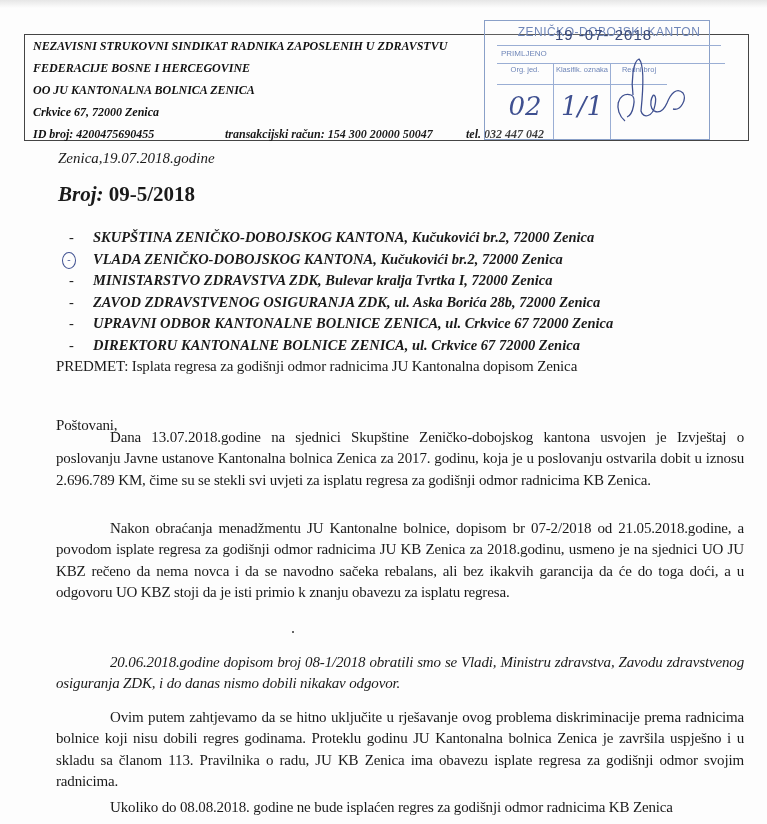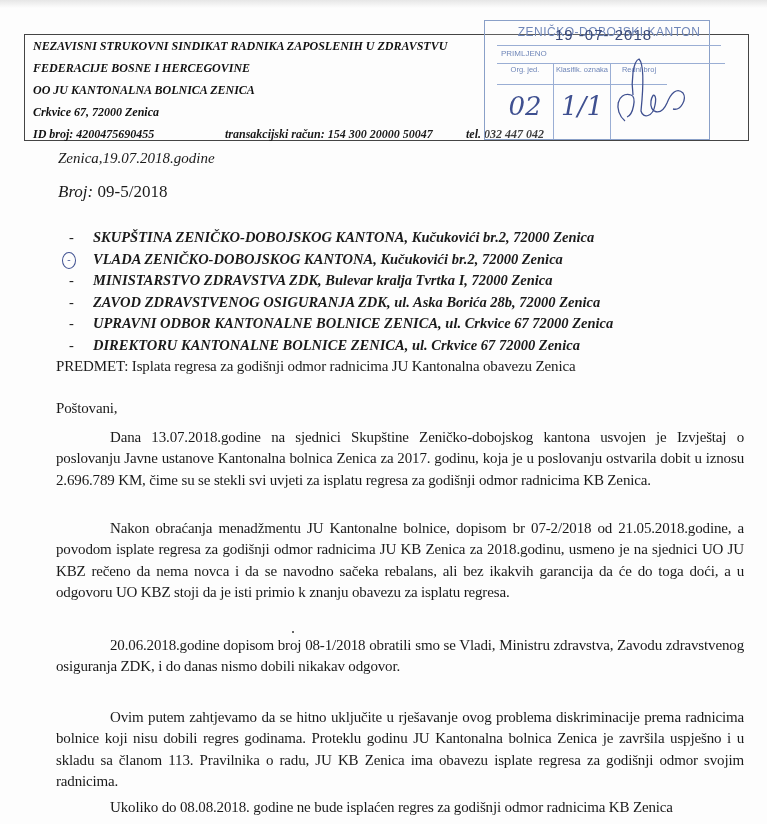--- a/index.html
+++ b/index.html
@@ -29,35 +29,35 @@
   .stamp .date { position:absolute; left:70px; top:5px; font-size:15px; color:#3b4a78; font-family:"Liberation Sans Narrow","Liberation Sans",sans-serif; letter-spacing:1px; }
   .stamp .primljeno { top:24px; height:18px; font-size:8px; padding-left:4px; }
   .stamp .primljeno span { position:relative; top:4px; }
   .stamp .cols { top:42px; height:76px; border-bottom:none; display:flex; }
   .stamp .col { border-right:1px solid #9aaed4; position:relative; font-size:7.5px; text-align:center; }
   .stamp .col:last-child { border-right:none; }
   .stamp .col .lbl { height:22px; border-bottom:1px solid #9aaed4; line-height:9px; padding-top:2px; box-sizing:border-box; }
   .stamp .col .hw { font-family:"DejaVu Serif",serif; font-style:italic; font-size:26px; color:#3f5090; position:absolute; top:28px; left:0; width:100%; text-align:center; }
 
   .date-line { position:absolute; left:58px; top:150px; font-style:italic; font-size:15px; }
-  .broj-line { position:absolute; left:58px; top:182px; font-size:17px; }
+  .broj-line { position:absolute; left:58px; top:182px; font-size:21px;font-weight:bold; }
   .broj-line i { font-style:italic; }
 
   .recipients { position:absolute; left:56px; top:216px; list-style:none; margin:13px; padding:0; }
   .recipients li { height:21.5px; font-size:14.5px; font-style:italic; font-weight:bold; white-space:nowrap; position:relative; }
   .recipients .dash { display:inline-block; width:24px; font-weight:normal; font-style:normal; }
   .circled { position:absolute; left:-7px; top:1px; width:12px; height:15px; border:1px solid #3f5090; border-radius:50%; font-size:10px; color:#3f5090; text-align:center; line-height:13px; font-style:normal; font-weight:normal; }
 
   .para { position:absolute; left:56px; width:688px; font-size:15px; line-height:21.3px; text-align:justify; letter-spacing:-0.15px; }
   .indent { text-indent:54px; }
   .predmet { top:356px; }
-  .salutation { top:398px; }
+  .salutation { top:415px; }
   .p1 { top:427px; }
   .p2 { top:518px; }
-  .p3 { top:635px; }
+  .p3 { top:652px;font-style:italic; }
   .p4 { top:707px; }
   .p5 { top:797px; }
   .dot { position:absolute; left:292px; top:631px; width:2px; height:2px; background:#333; border-radius:50%; }
 </style>
 </head>
 <body>
 
 <div class="topfade"></div>
 
 <div class="header-box">
@@ -101,20 +101,20 @@
 
 <ul class="recipients">
   <li><span class="dash">-</span><span>SKUPŠTINA ZENIČKO-DOBOJSKOG KANTONA</span><span>, Kučukovići br.2, 72000 Zenica</span></li>
   <li><span class="circled">-</span><span class="dash"></span><span>VLADA ZENIČKO-DOBOJSKOG KANTONA</span><span>, Kučukovići br.2, 72000 Zenica</span></li>
   <li><span class="dash">-</span><span>MINISTARSTVO ZDRAVSTVA ZDK</span><span>, Bulevar kralja Tvrtka I, 72000 Zenica</span></li>
   <li><span class="dash">-</span><span>ZAVOD ZDRAVSTVENOG OSIGURANJA  ZDK</span><span>, ul. Aska Borića 28b, 72000 Zenica</span></li>
   <li><span class="dash">-</span><span>UPRAVNI ODBOR KANTONALNE BOLNICE ZENICA</span><span>, ul. Crkvice 67 72000 Zenica</span></li>
   <li><span class="dash">-</span><span>DIREKTORU KANTONALNE BOLNICE ZENICA</span><span>, ul. Crkvice 67 72000 Zenica</span></li>
 </ul>
 
-<div class="para predmet">PREDMET: Isplata regresa za godišnji odmor radnicima JU Kantonalna obavezu Zenica</div>
+<div class="para predmet">PREDMET: Isplata regresa za godišnji odmor radnicima JU Kantonalna dopisom Zenica</div>
 <div class="para salutation">Poštovani,</div>
 <div class="para indent p1">Dana 13.07.2018.godine na sjednici Skupštine Zeničko-dobojskog kantona usvojen je Izvještaj o poslovanju Javne ustanove Kantonalna bolnica Zenica za 2017. godinu, koja je u poslovanju ostvarila dobit u iznosu 2.696.789 KM, čime su se stekli svi uvjeti za isplatu regresa za godišnji odmor radnicima KB Zenica.</div>
 <div class="para indent p2">Nakon obraćanja menadžmentu JU Kantonalne bolnice, dopisom br 07-2/2018 od 21.05.2018.godine, a povodom isplate regresa za godišnji odmor radnicima JU KB Zenica za 2018.godinu, usmeno je na sjednici UO JU KBZ rečeno da nema novca i da  se navodno sačeka rebalans, ali bez ikakvih garancija da će do toga doći, a u odgovoru UO KBZ stoji da je isti primio k znanju obavezu za isplatu regresa.</div>
 <div class="dot"></div>
 <div class="para indent p3">20.06.2018.godine dopisom broj 08-1/2018 obratili smo se Vladi, Ministru zdravstva, Zavodu zdravstvenog osiguranja ZDK, i do danas nismo dobili nikakav odgovor.</div>
 <div class="para indent p4">Ovim putem zahtjevamo da se hitno uključite u rješavanje ovog problema diskriminacije prema radnicima bolnice koji nisu dobili regres godinama. Proteklu godinu JU Kantonalna bolnica Zenica je završila uspješno i u skladu sa članom 113. Pravilnika o radu, JU KB Zenica  ima obavezu isplate regresa za godišnji odmor svojim radnicima.</div>
 <div class="para indent p5">Ukoliko do 08.08.2018. godine ne bude isplaćen regres za godišnji odmor radnicima KB Zenica</div>
 
 </body></html>

